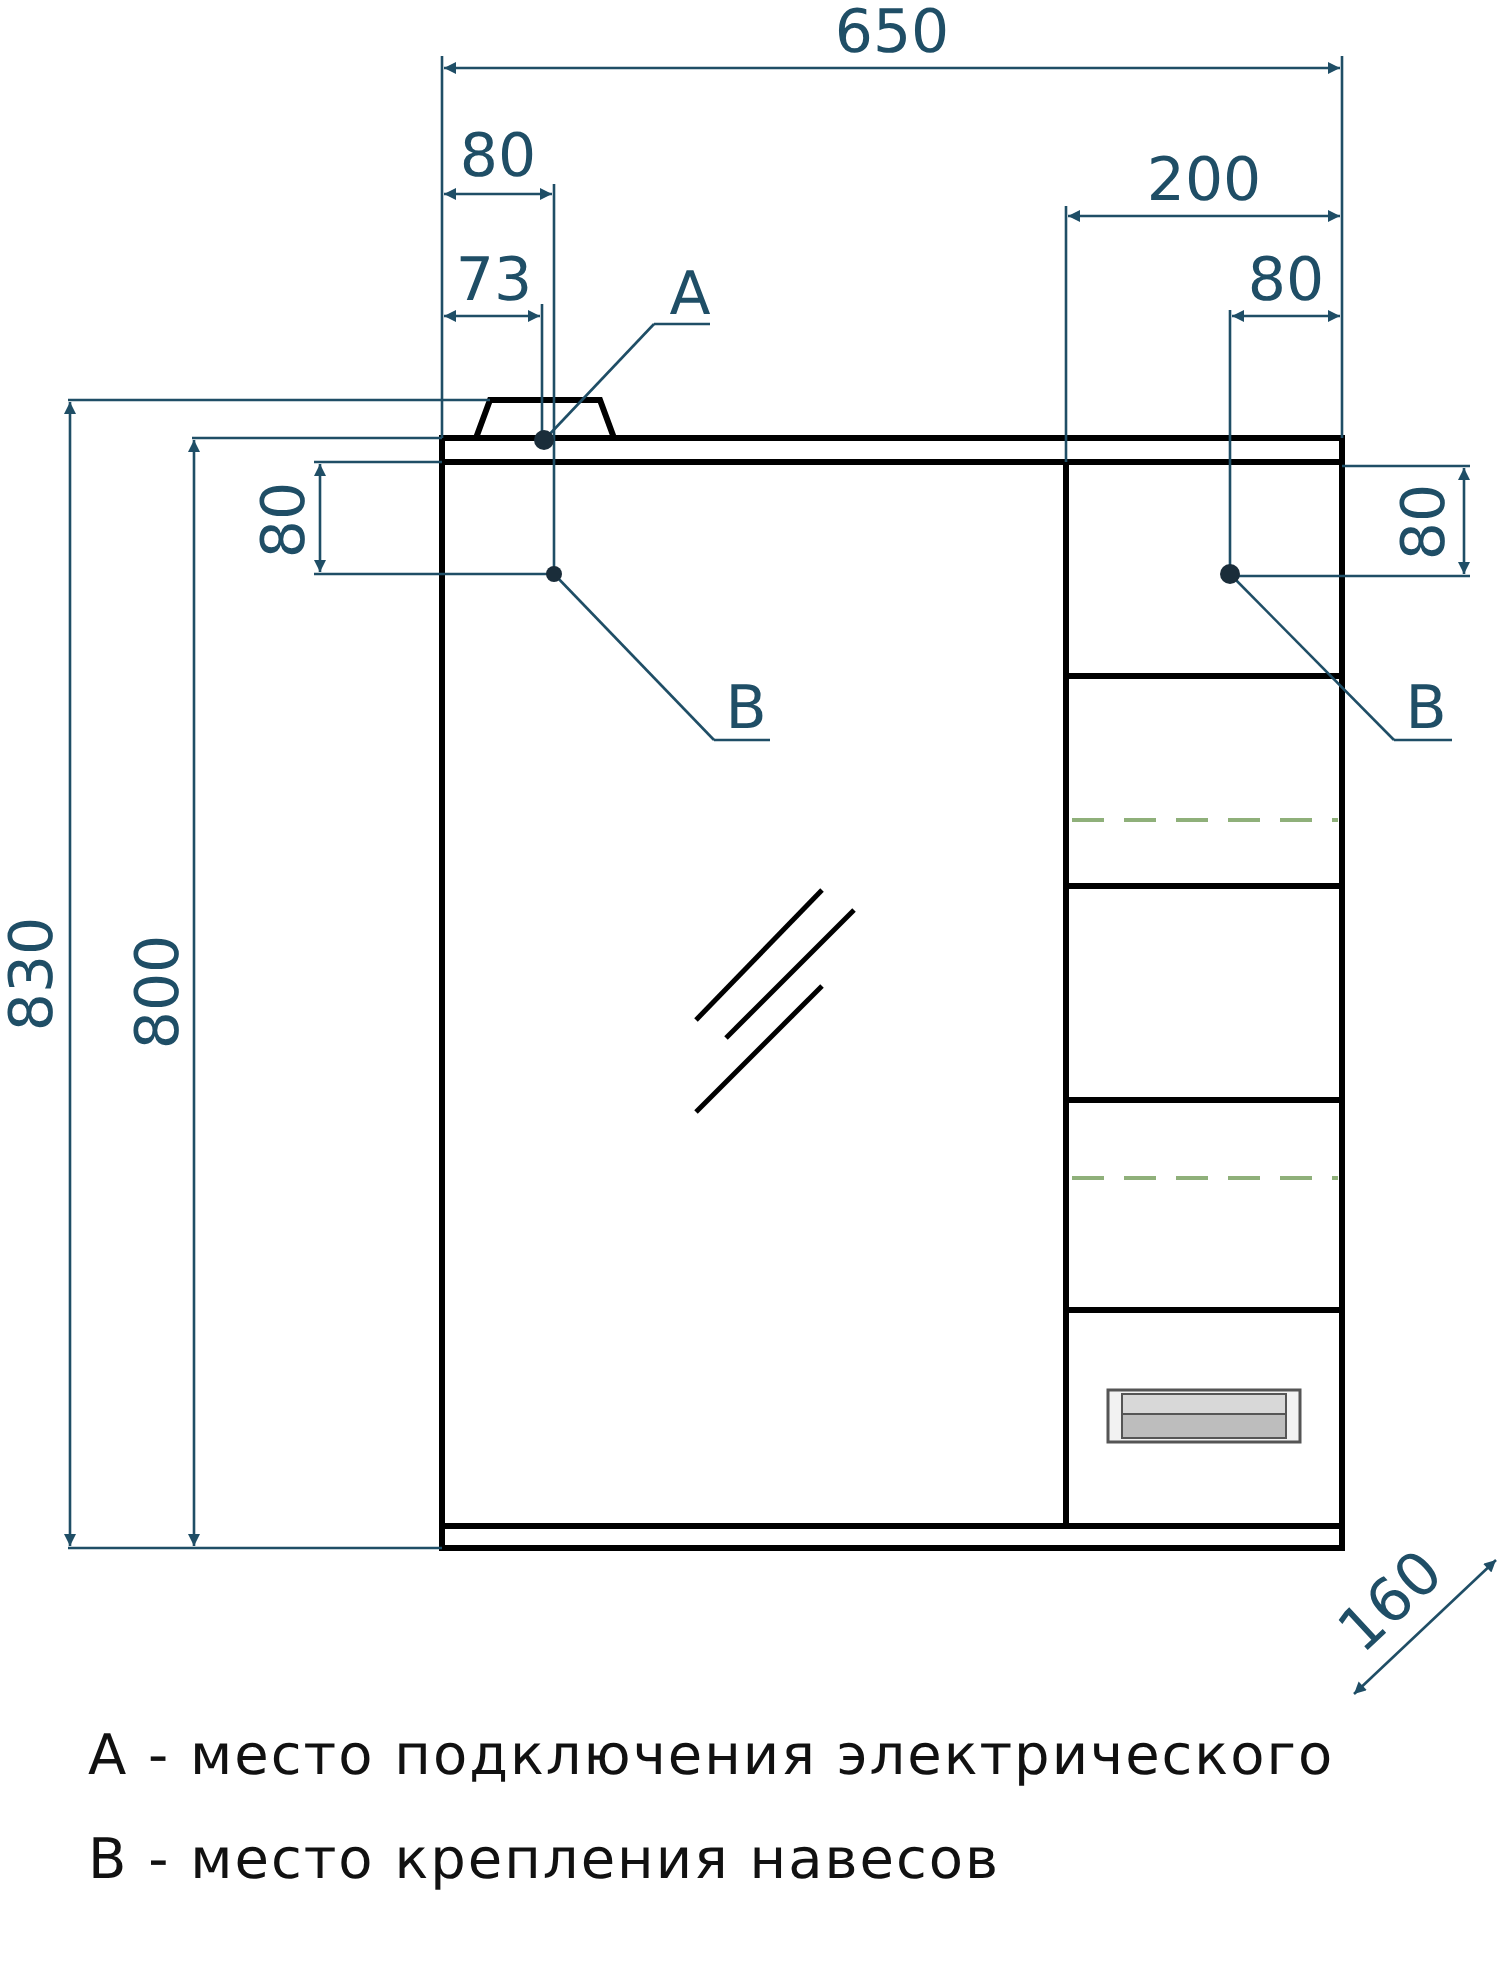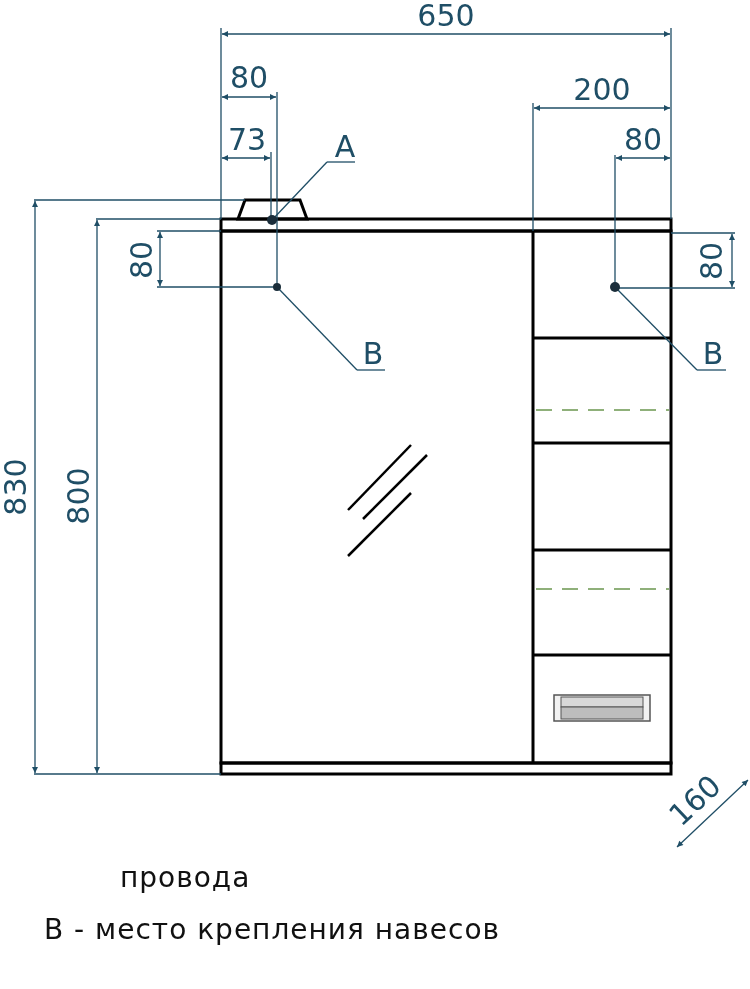--- a/index.html
+++ b/index.html
@@ -114,15 +114,15 @@
   <text class="dim-text" x="0" y="0" text-anchor="middle" transform="translate(152,260) rotate(-90)">80</text>
   <text class="dim-text" x="0" y="0" text-anchor="middle" transform="translate(722,261) rotate(-90)">80</text>
   <text class="dim-text" x="0" y="0" text-anchor="middle" transform="translate(702,808) rotate(-43)">160</text>
 
   <text class="label-text" x="345" y="157" text-anchor="middle">A</text>
   <text class="label-text" x="373" y="364" text-anchor="middle">B</text>
   <text class="label-text" x="713" y="364" text-anchor="middle">B</text>
 </svg>
 
 <div class="legend">
-  <div class="row indent">провода</div>
+  <div class="row">A - место подключения электрического</div>
   <div class="row">B - место крепления навесов</div>
 </div>
 
 </body></html>

